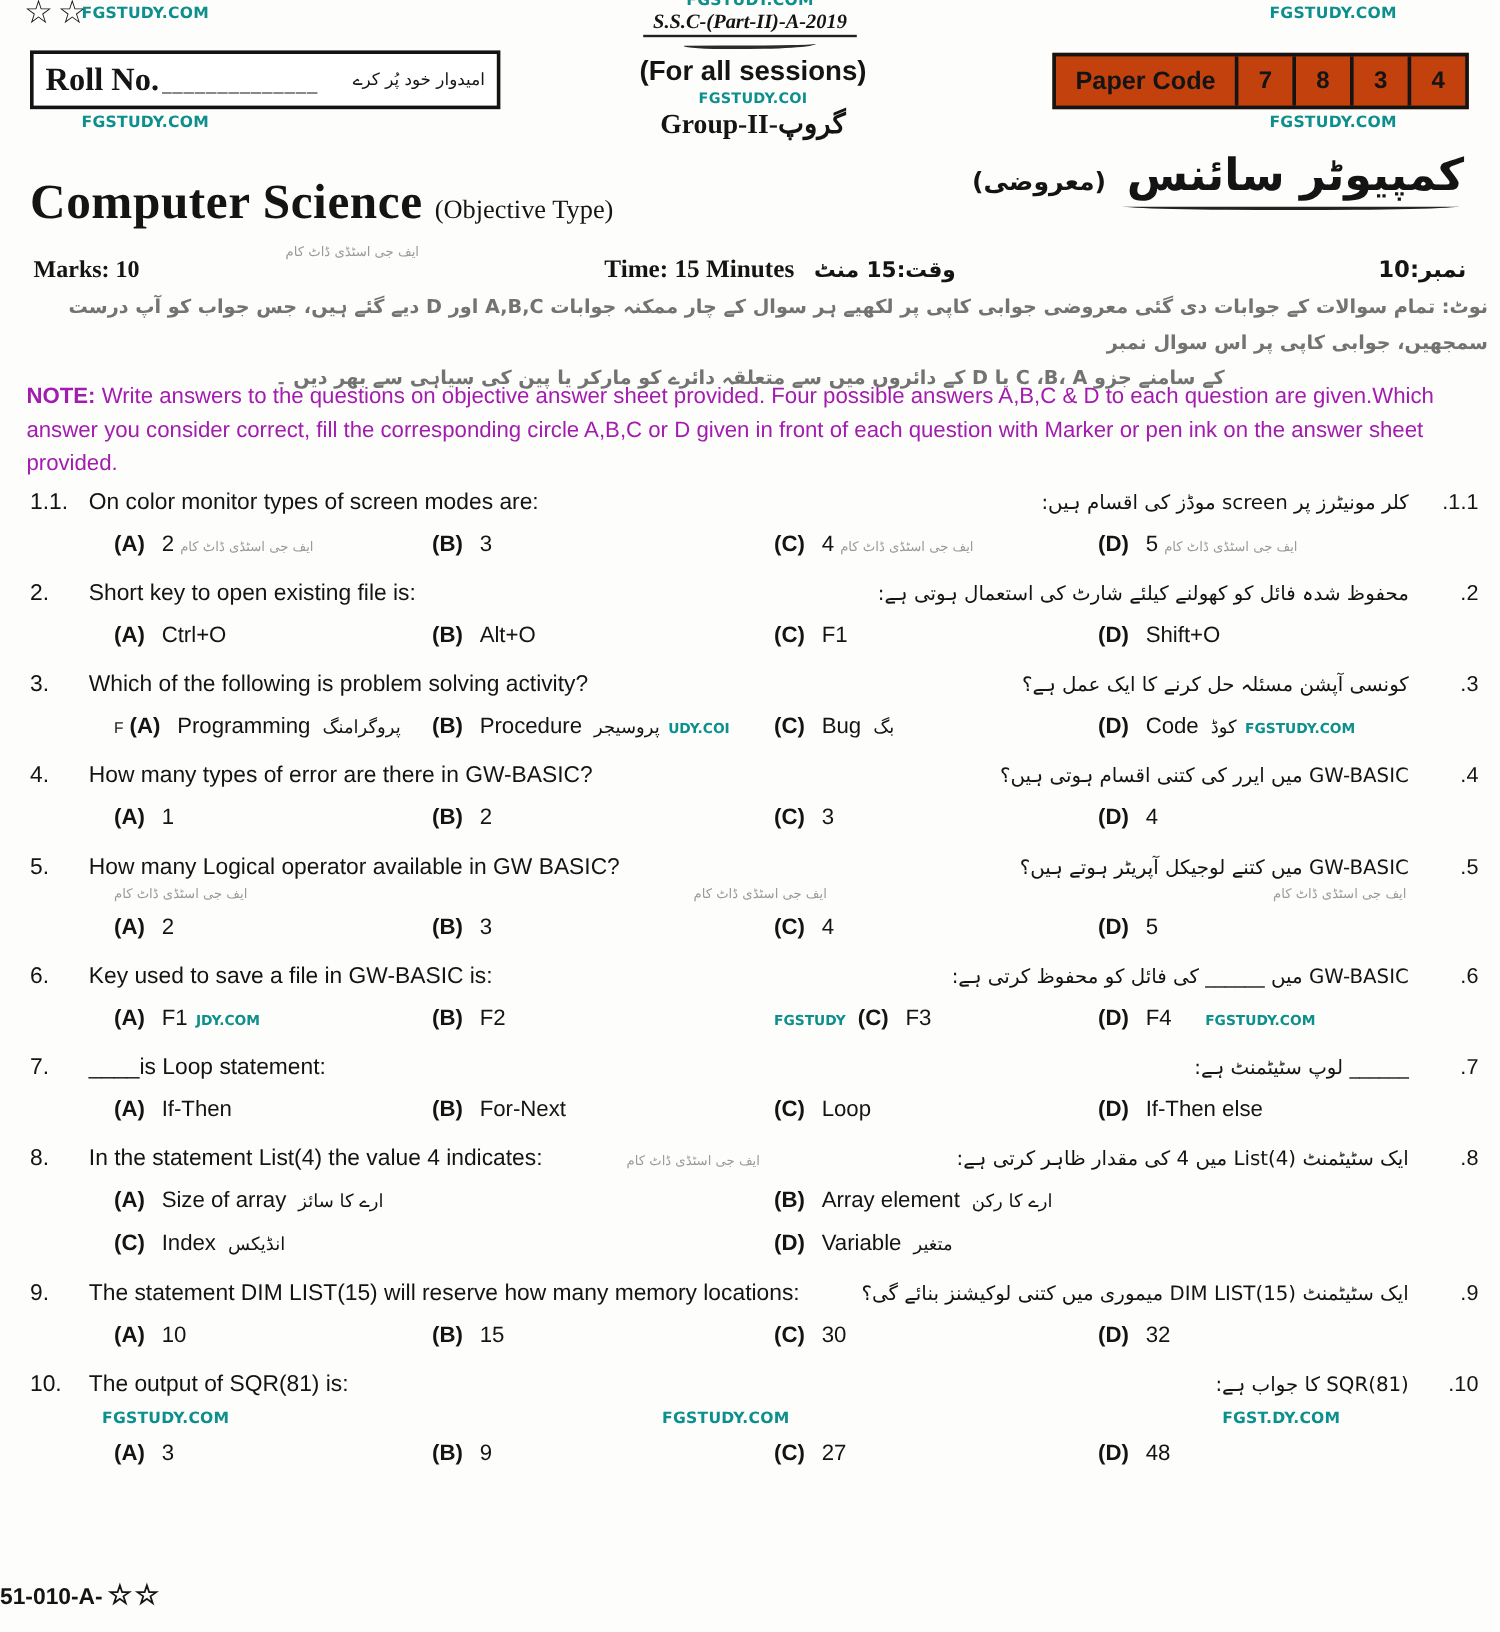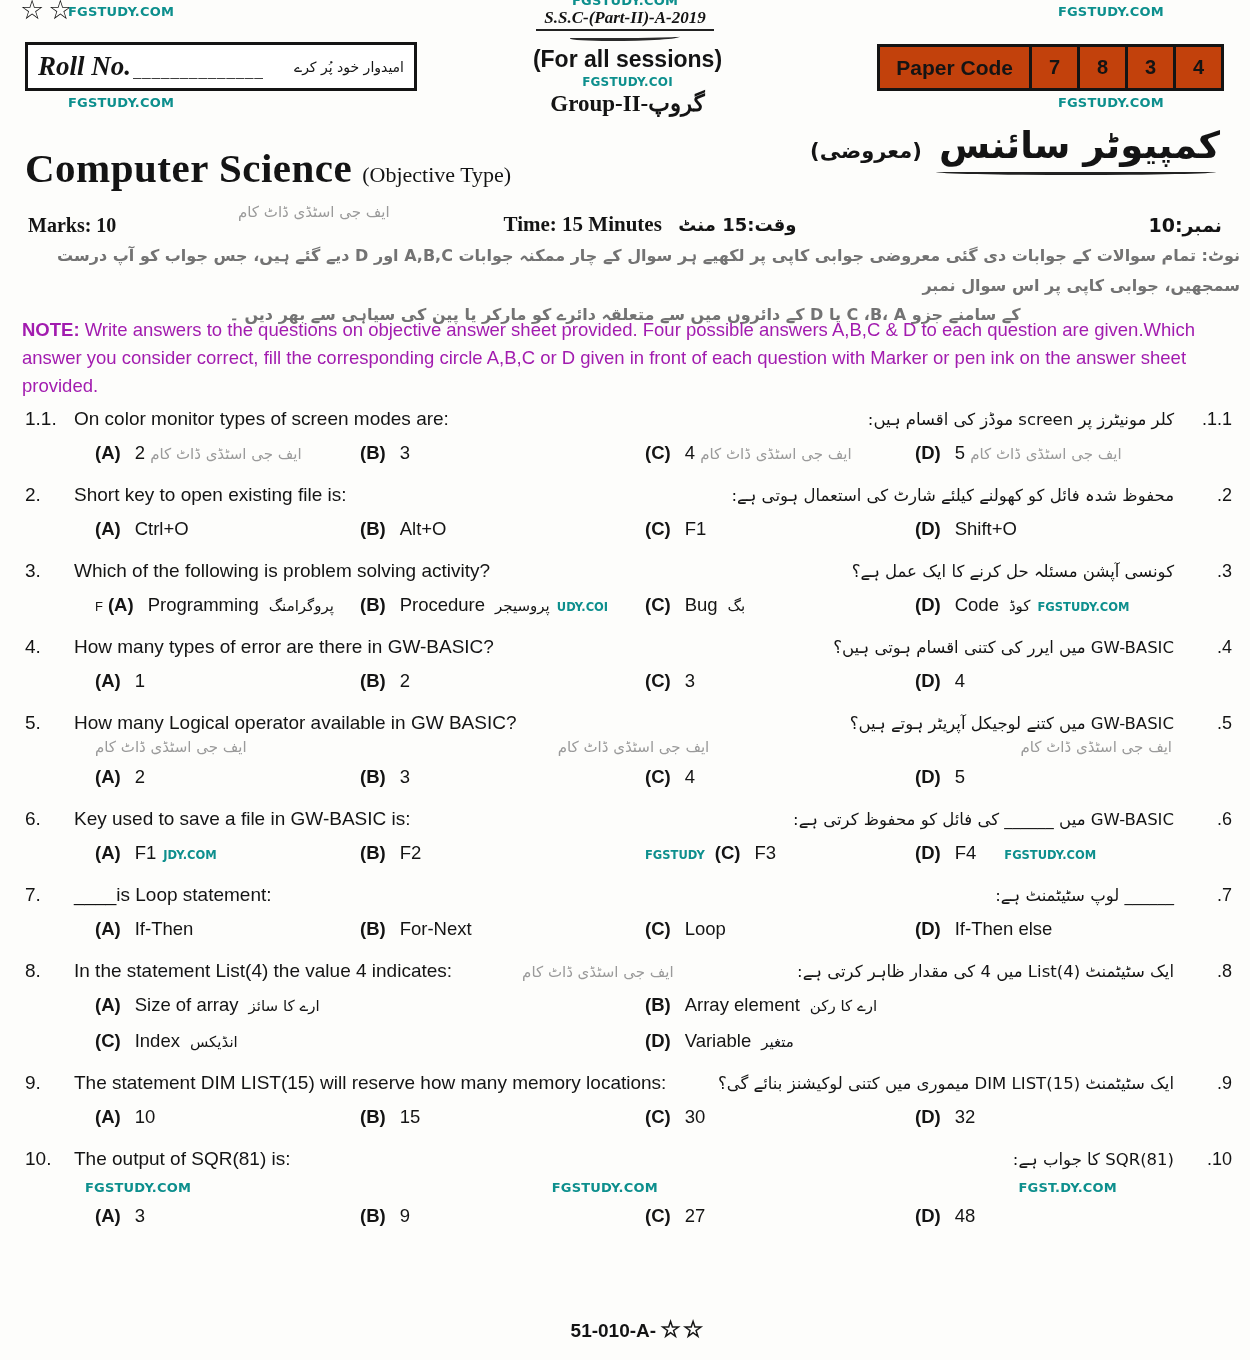--- a/index.html
+++ b/index.html
@@ -13,40 +13,40 @@
   .abs { position:absolute; }
   .stars-tl { position:absolute; left:20px; top:-6px; font-size:27px; letter-spacing:4px; color:#111; }
   .top-center { position:absolute; left:0; right:0; top:-7px; text-align:center; }
   .top-center .wm { display:block; }
   .ssc { display:inline-block; font-family:"Liberation Serif", serif; font-style:italic; font-weight:700;
          font-size:17px; border-bottom:2px solid #222; padding:0 8px 1px; }
   .scribble { width:110px; height:7px; margin:3px auto 0; border-bottom:3px solid #2b2b2b; border-radius:0 0 70% 40%; }
 
   .roll-box { position:absolute; left:25px; top:42px; width:392px; height:49px; border:3px solid #141414;
               display:flex; align-items:center; padding:0 10px; background:#fff; }
-  .roll-label { font-family:"Liberation Serif", serif; font-weight:700; font-style:italic; font-size:27px; white-space:nowrap; }
+  .roll-label { font-family:"Liberation Serif", serif; font-weight:700; font-size:27px; white-space:nowrap; }
   .roll-line { flex:1; font-size:15px; letter-spacing:1px; overflow:hidden; white-space:nowrap; color:#333; margin:8px 8px 0 2px; }
   .roll-ur { font-size:14px; white-space:nowrap; font-family:"DejaVu Sans", sans-serif; direction:rtl; }
 
   .center-col { position:absolute; left:430px; width:395px; top:46px; text-align:center; }
   .fas { font-weight:700; font-size:23px; }
   .center-col .wm { font-size:12px; display:block; margin-top:2px; }
   .group { font-family:"Liberation Serif", serif; font-weight:700; font-size:23px; margin-top:1px; }
 
   .pc { position:absolute; right:26px; top:44px; display:flex; border:3px solid #141414; height:47px; background:#c2410c; }
   .pc-label { display:flex; align-items:center; padding:0 16px; font-weight:700; font-size:21px; }
   .pc-cell { width:48px; display:flex; align-items:center; justify-content:center; font-weight:700; font-size:20px;
              border-left:3px solid #141414; }
 
   .sub-en { position:absolute; left:25px; top:144px; display:flex; align-items:baseline; gap:10px; }
   .sub-en-main { font-family:"Liberation Serif", serif; font-weight:700; font-size:41px; letter-spacing:.5px; }
   .sub-en-type { font-family:"Liberation Serif", serif; font-size:22px; }
   .sub-en-ur { position:absolute; left:238px; top:203px; }
 
-  .gr { color:#9a9a9a; font-size:15px; font-family:"DejaVu Sans", sans-serif; direction:rtl; unicode-bidi:isolate; }
+  .gr { color:#9a9a9a; font-size:11px; font-family:"DejaVu Sans", sans-serif; direction:rtl; unicode-bidi:isolate; }
 
   .sub-ur { position:absolute; right:30px; top:124px; direction:rtl; text-align:right; font-family:"DejaVu Sans", sans-serif; }
   .sub-ur-main { font-size:37px; font-weight:700; }
   .sub-ur-type { font-size:21px; font-weight:700; margin-right:12px; }
   .sub-ur-line { height:6px; border-bottom:3px solid #222; border-radius:0 0 50% 50%; width:280px; margin:2px 4px 0 auto; }
 
   .marks { position:absolute; left:28px; top:214px; font-family:"Liberation Serif", serif; font-weight:700; font-size:20px; }
   .timec { position:absolute; left:370px; width:560px; top:212px; text-align:center; }
   .time-en { font-family:"Liberation Serif", serif; font-weight:700; font-size:21px; }
   .time-ur { font-size:18px; font-weight:700; font-family:"DejaVu Sans", sans-serif; margin-left:12px; direction:rtl; unicode-bidi:isolate; }
@@ -71,21 +71,21 @@
   .opts { display:grid; grid-template-columns:265px 285px 270px 1fr; margin-left:70px; font-size:18.5px; align-items:baseline; }
   .opts2 { display:grid; grid-template-columns:550px 1fr; row-gap:14px; margin-left:70px; font-size:18.5px; }
   .opt { white-space:nowrap; }
   .ol { font-weight:700; margin-right:14px; }
   .our { font-family:"DejaVu Sans", sans-serif; font-size:15px; margin-left:10px; direction:rtl; unicode-bidi:isolate; }
   .wm-i { color:#0d8f8d; font-weight:700; font-size:11.5px; font-family:"DejaVu Sans", sans-serif; margin-left:7px; }
   .pfx { font-size:13px; margin-right:5px; }
   .sub-wm { display:flex; justify-content:space-between; margin:-8px 60px 10px 70px; }
   .wm-row { display:flex; justify-content:space-between; margin:-2px 115px 10px 60px; }
 
-  .footer { position:absolute; left:0; right:0; top:1316px; text-align:center; font-size:19px; font-weight:600;margin-left:26px; }
+  .footer { position:absolute; left:0; right:0; top:1316px; font-size:19px; font-weight:600; }
   .f-stars { font-size:23px; letter-spacing:2px; margin-left:4px; }
 </style>
 </head>
 <body>
 
 <div class="page">
 
   <div class="header">
     <span class="stars-tl">☆☆</span>
     <span class="wm abs" style="left:68px;top:4px">FGSTUDY.COM</span>

